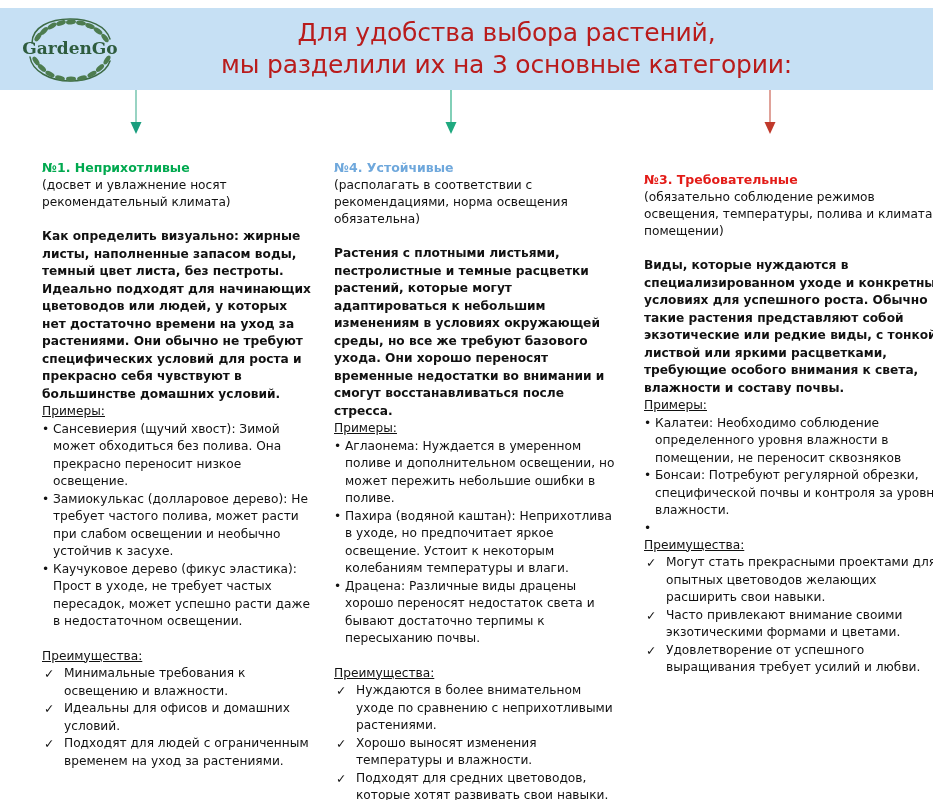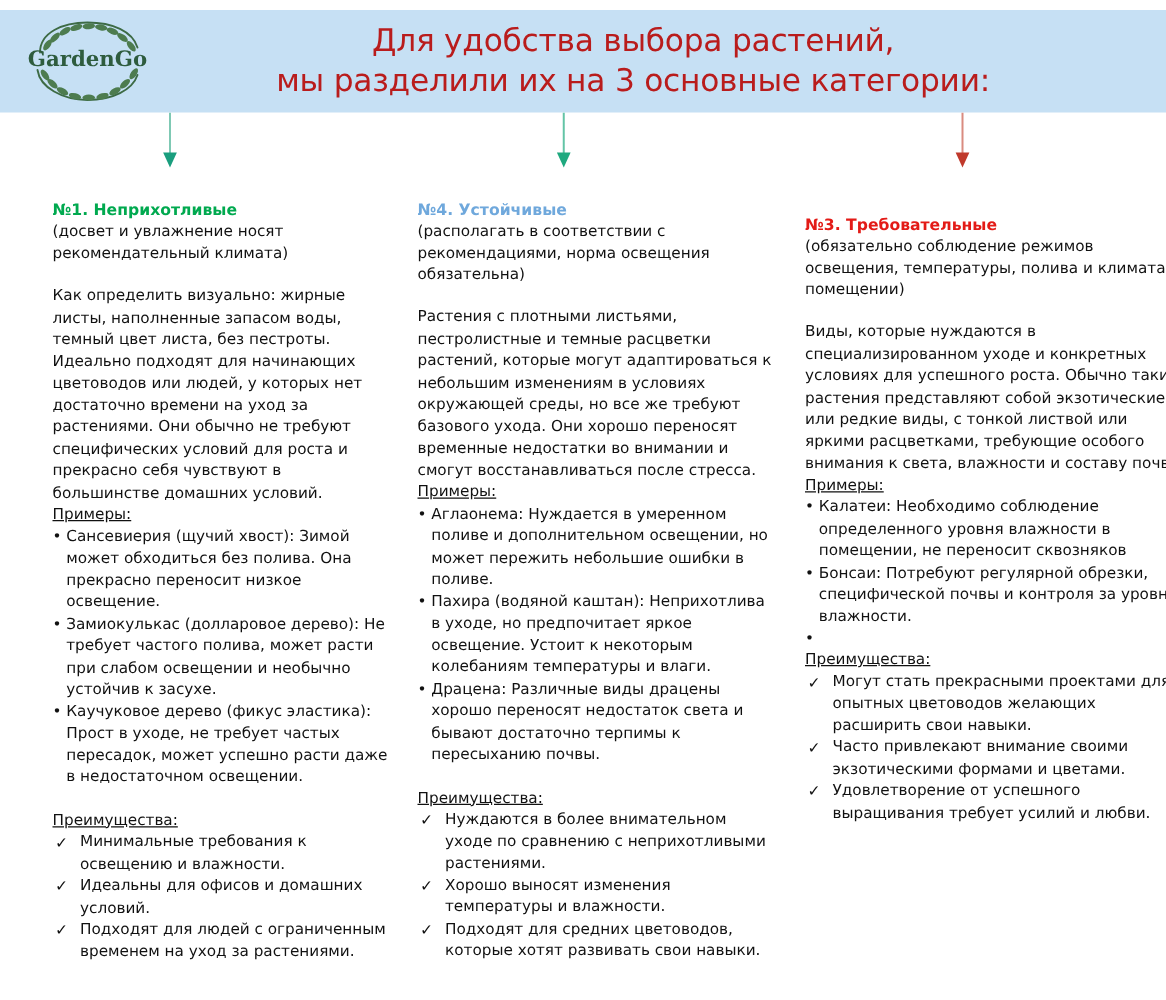--- a/index.html
+++ b/index.html
@@ -30,21 +30,21 @@
     height: 82px;
     background: #c6e0f4;
     display: flex;
     align-items: center;
   }
 
   .logo-box {
     width: 140px;
     height: 69px;
     display: flex;
-    align-items: flex-end;
+    align-items: center;
     justify-content: center;
     flex: 0 0 140px;
   }
   .logo-svg { display: block; }
 
   .header-title {
     flex: 1 1 auto;
     text-align: center;
     color: #b91c1c;
     font-family: "DejaVu Sans", "Liberation Sans", sans-serif;
@@ -109,20 +109,21 @@
     line-height: 17px;
     color: #111111;
     margin: 0;
   }
 
   .col-para {
     font-size: 12.2px;
     line-height: 17.5px;
     color: #111111;
     margin: 17px 0 0 0;
+    font-weight: bold;
   }
 
   .section-label {
     font-size: 12.2px;
     line-height: 17.5px;
     color: #111111;
     text-decoration: underline;
     margin: 0;
   }
   .section-label.spaced { margin-top: 17px; }

